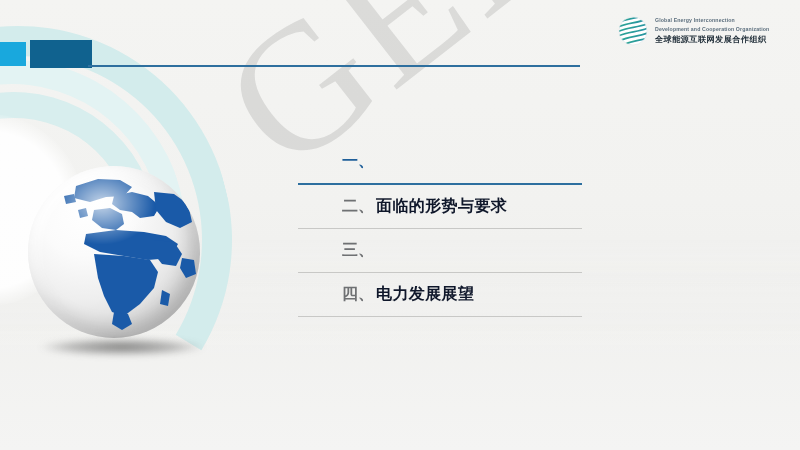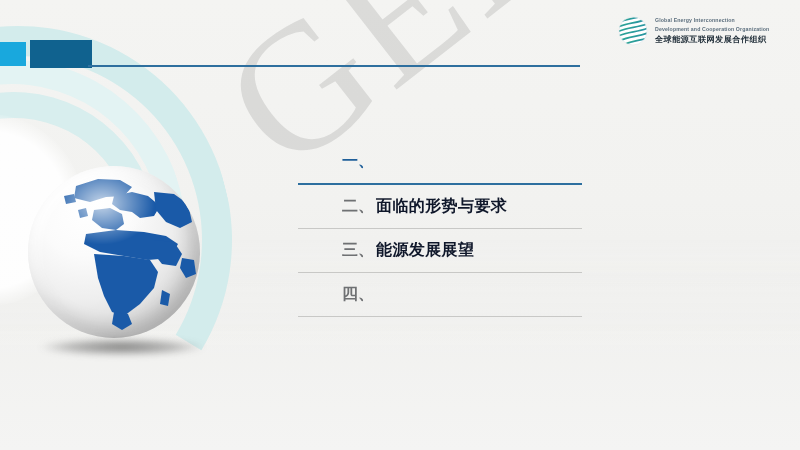--- a/index.html
+++ b/index.html
@@ -307,20 +307,20 @@
   <div class="agenda">
     <div class="agenda-item active">
       <span class="agenda-num">一、</span>
     </div>
     <div class="agenda-item">
       <span class="agenda-num">二、</span>
       <span class="agenda-label">面临的形势与要求</span>
     </div>
     <div class="agenda-item">
       <span class="agenda-num">三、</span>
-      <span class="agenda-label">能源发展展望</span>
     </div>
     <div class="agenda-item">
       <span class="agenda-num">四、</span>
+      <span class="agenda-label">电力发展展望</span>
     </div>
   </div>
 
 </div>
 
 </body></html>

